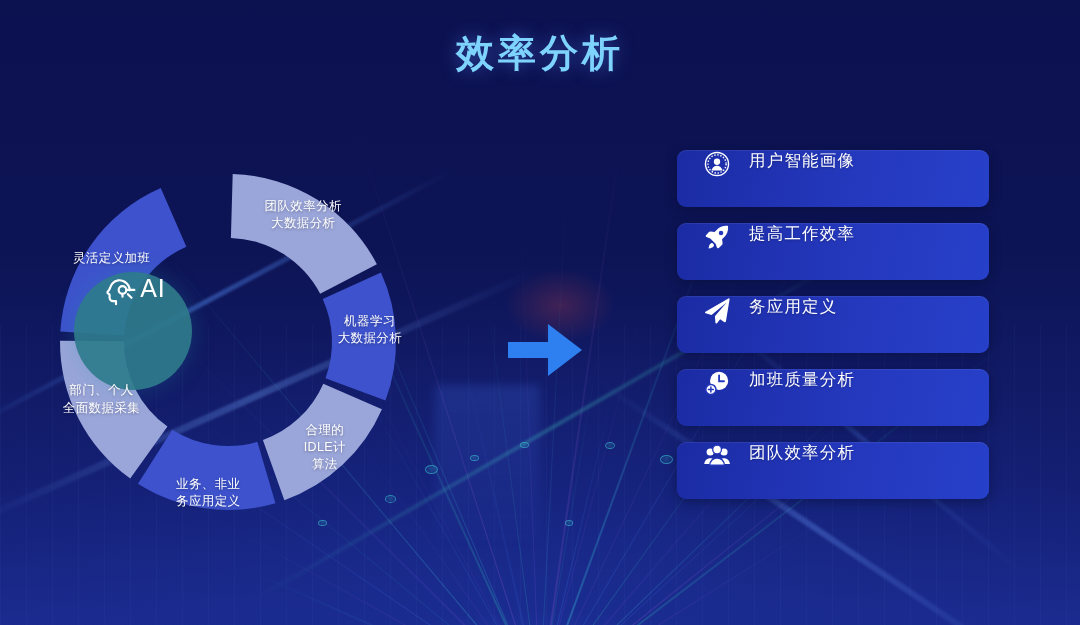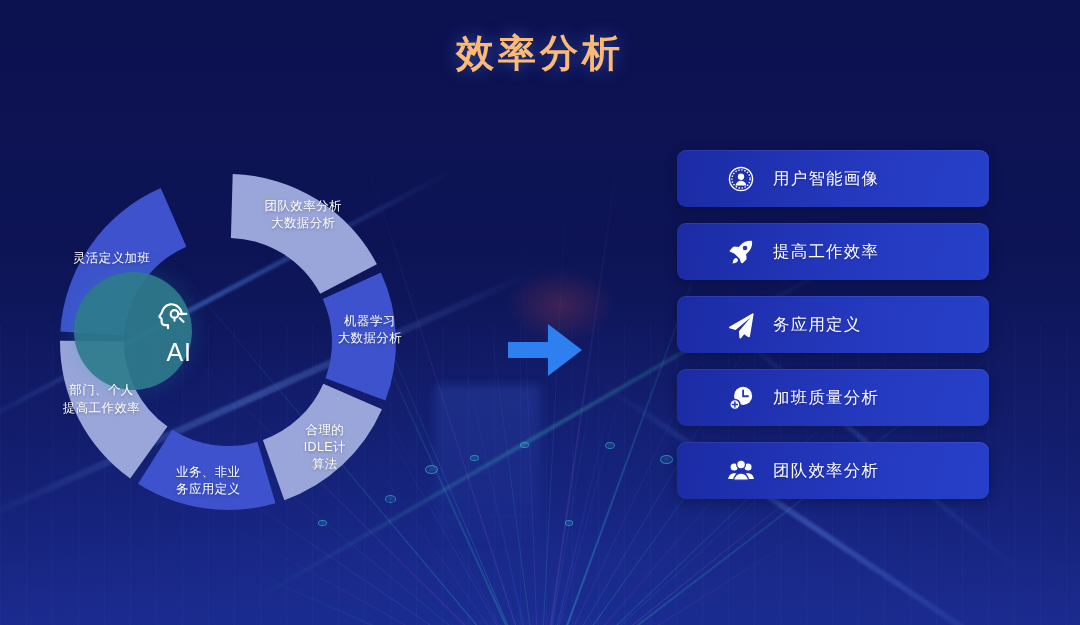--- a/index.html
+++ b/index.html
@@ -52,21 +52,21 @@
   .glow-mid {
     position:absolute; left:435px; top:385px; width:105px; height:155px;
     background:linear-gradient(180deg, rgba(70,110,235,.22), rgba(70,110,235,.02));
     filter:blur(5px);
   }
 
   
   #title {
     position:absolute; top:28px; left:0; right:0;
     text-align:center;
-    color:#fdba74;
+    color:#7dd3fc;
     font-size:38px;
     font-weight:bold;
     letter-spacing:4px;
     text-shadow:0 0 18px rgba(90,140,255,.45);
   }
 
   
   #donut-wrap {
     position:absolute; left:58px; top:132px;
     width:340px; height:420px;
@@ -81,22 +81,22 @@
     white-space:pre-line;
     letter-spacing:.4px;
     text-shadow:0 1px 3px rgba(0,0,0,.30);
     pointer-events:none;
   }
 
   
   .venn {
     position:absolute;
     border-radius:50%;
-    display:flex; flex-direction:column;
-    align-items:flex-end; justify-content:center;
+    display:flex; flex-direction:row;
+    align-items:flex-start; justify-content:center;
   }
   #venn-ai {
     left:16px; top:140px; width:118px; height:118px;
     background:rgba(46,123,140,.93);
     box-shadow:0 0 22px rgba(40,150,170,.25);
   }
   #venn-cda {
     left:104px; top:134px; width:130px; height:130px;
     background:rgba(48,71,196,.90);
     box-shadow:0 0 26px rgba(50,80,220,.30);
@@ -116,22 +116,22 @@
 
   
   #cards {
     position:absolute; left:677px; top:150px;
     width:312px;
   }
   .card {
     height:57px;
     margin-bottom:16px;
     border-radius:9px;
-    display:flex; align-items:center;
-    padding-left:50px;
+    display:flex; align-items:flex-start;
+    padding-left:26px;
     background:linear-gradient(100deg, #1b2ba4 0%, #2438bd 55%, #2740c9 100%);
     box-shadow:0 3px 12px rgba(4,10,45,.45), inset 0 1px 0 rgba(255,255,255,.07);
     position:relative;
     cursor:pointer;
   }
   .card:last-child { margin-bottom:0; }
   .card-icon {
     width:28px; height:28px;
     flex:0 0 28px;
     display:flex; align-items:center; justify-content:center;
@@ -228,24 +228,24 @@
 
 
   <div id="seg-labels">
       <div class="seg-label" style="width: 96px; left: 197.249px; top: 65.5772px;">团队效率分析
 大数据分析</div>
       <div class="seg-label" style="width: 96px; left: 263.913px; top: 181.044px;">机器学习
 大数据分析</div>
       <div class="seg-label" style="width: 96px; left: 218.844px; top: 289.852px;">合理的
 IDLE计
 算法</div>
-      <div class="seg-label" style="width: 96px; left: 102.237px; top: 332px;">业务、非业
+      <div class="seg-label" style="width: 96px; left: 102.237px; top: 344px;">业务、非业
 务应用定义</div>
       <div class="seg-label" style="width: 96px; left: -4.52293px; top: 250.467px;">部门、个人
-提高工作效率</div>
+全面数据采集</div>
       <div class="seg-label" style="width: 96px; left: 5.68041px; top: 118px;">灵活定义加班</div>
     </div>
 </div>
 
 <svg id="arrow" viewBox="0 0 74 56">
   <path d="M0 20 H40 V2 L74 28 L40 54 V36 H0 Z" fill="#2e7ff0"></path>
 </svg>
 
 <div id="cards">
     <div class="card">

